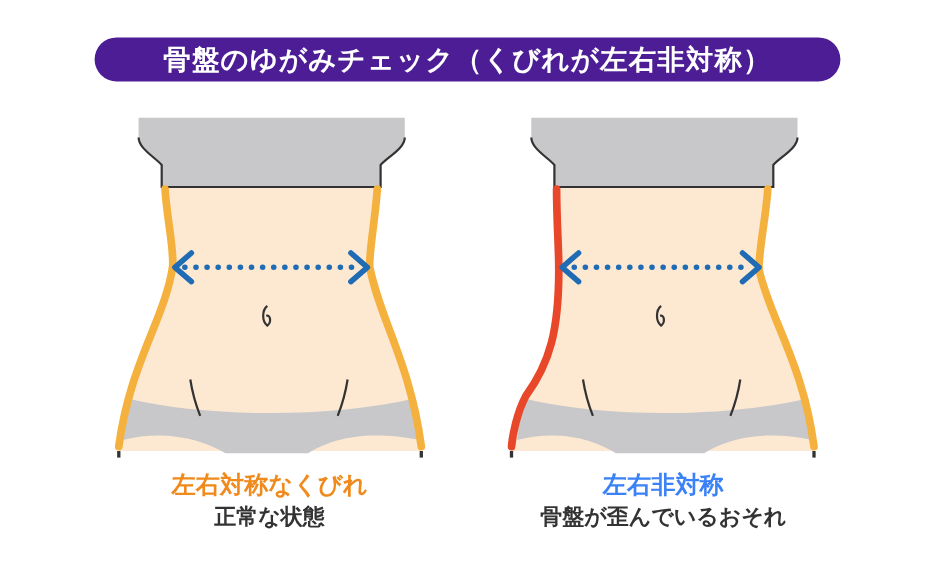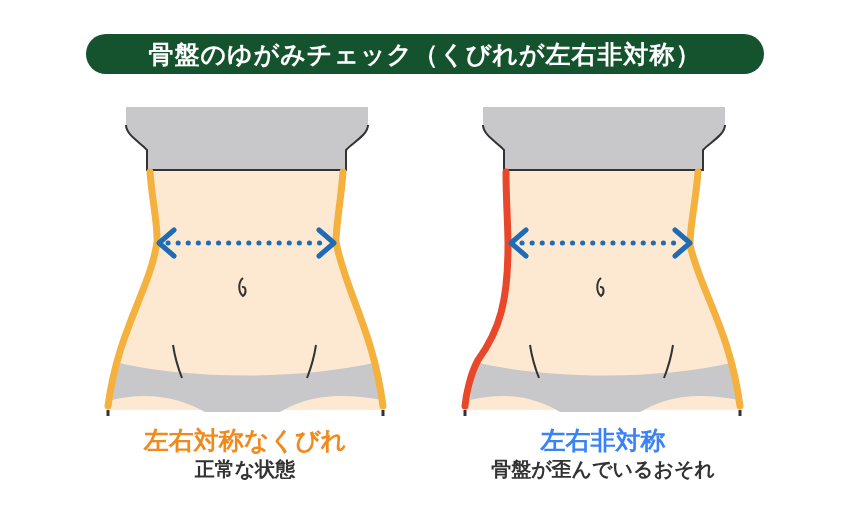--- a/index.html
+++ b/index.html
@@ -2,29 +2,29 @@
 <html><head>
 <meta charset="utf-8">
 <style>
   html, body { margin: 0; padding: 0; }
   body {
     width: 850px; height: 525px; background: #ffffff; position: relative; overflow: hidden;
     font-family: "DejaVu Sans", sans-serif;
   }
   .title-pill {
     position: absolute; left: 86px; top: 34px; width: 678px; height: 40px;
-    background: #14532d; border-radius: 20px;
+    background: #4c1d95; border-radius: 20px;
     display: flex; align-items: center; justify-content: center;
     color: #ffffff; font-size: 25px; font-weight: bold; letter-spacing: 1px;
   }
   .fig { position: absolute; top: 0; left: 0; }
   .caption {
     position: absolute; text-align: center; width: 320px;
   }
-  .caption .head { font-size: 25px; font-weight: bold; line-height: 28px; font-family: Liberation Serif, serif; }
+  .caption .head { font-size: 22px; font-weight: bold; line-height: 28px; font-family: Liberation Serif, serif; }
   .caption .sub { font-size: 20px; font-weight: bold; color: #333333; line-height: 24px; margin-top: 2px; }
 </style>
 </head>
 <body>
 
 <div class="title-pill">
   <span>骨盤のゆがみチェック（くびれが左右非対称）</span>
 </div>
 
 <svg class="fig" width="850" height="525">

